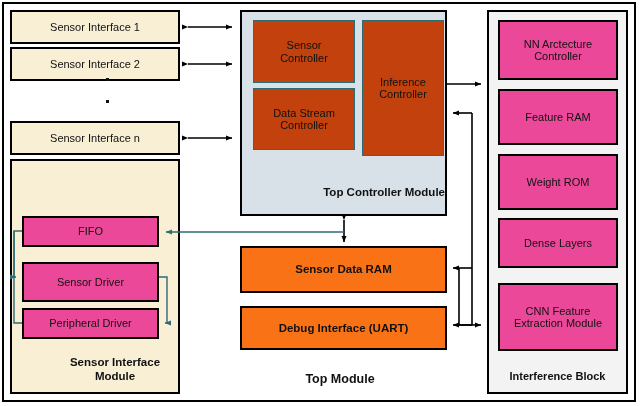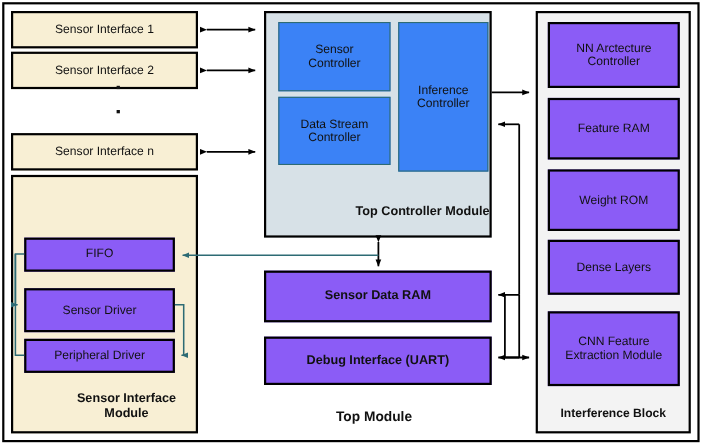--- a/index.html
+++ b/index.html
@@ -56,47 +56,47 @@
     bottom: 8px;
     text-align: center;
     font-size: 11.5px;
     font-weight: bold;
     color: #111111;
     line-height: 1.2;
     padding-left: 40px;
   }
   
   .white-box {
-    background: #8b5cf6;
+    background: #ec4899;
     border: 2px solid #000000;
     font-size: 11px;
   }
   
   .tcm {
     background: #d7e1e7;
     border: 2px solid #000000;
   }
   .tcm-label {
     position: absolute;
     left: 0;
     right: 0;
     top: 174px;
     text-align: right;
     font-size: 11.5px;
     font-weight: bold;
     color: #111111;
   }
   .teal-box {
-    background: #3b82f6;
+    background: #c2410c;
     border: 1.5px solid #2d6b74;
     font-size: 11px;
   }
   
   .gray-box {
-    background: #8b5cf6;
+    background: #f97316;
     border: 2px solid #000000;
     font-size: 11.5px;
     font-weight: bold;
   }
   
   .inf-block {
     background: #f3f3f3;
     border: 2px solid #000000;
   }
   .inf-label {

